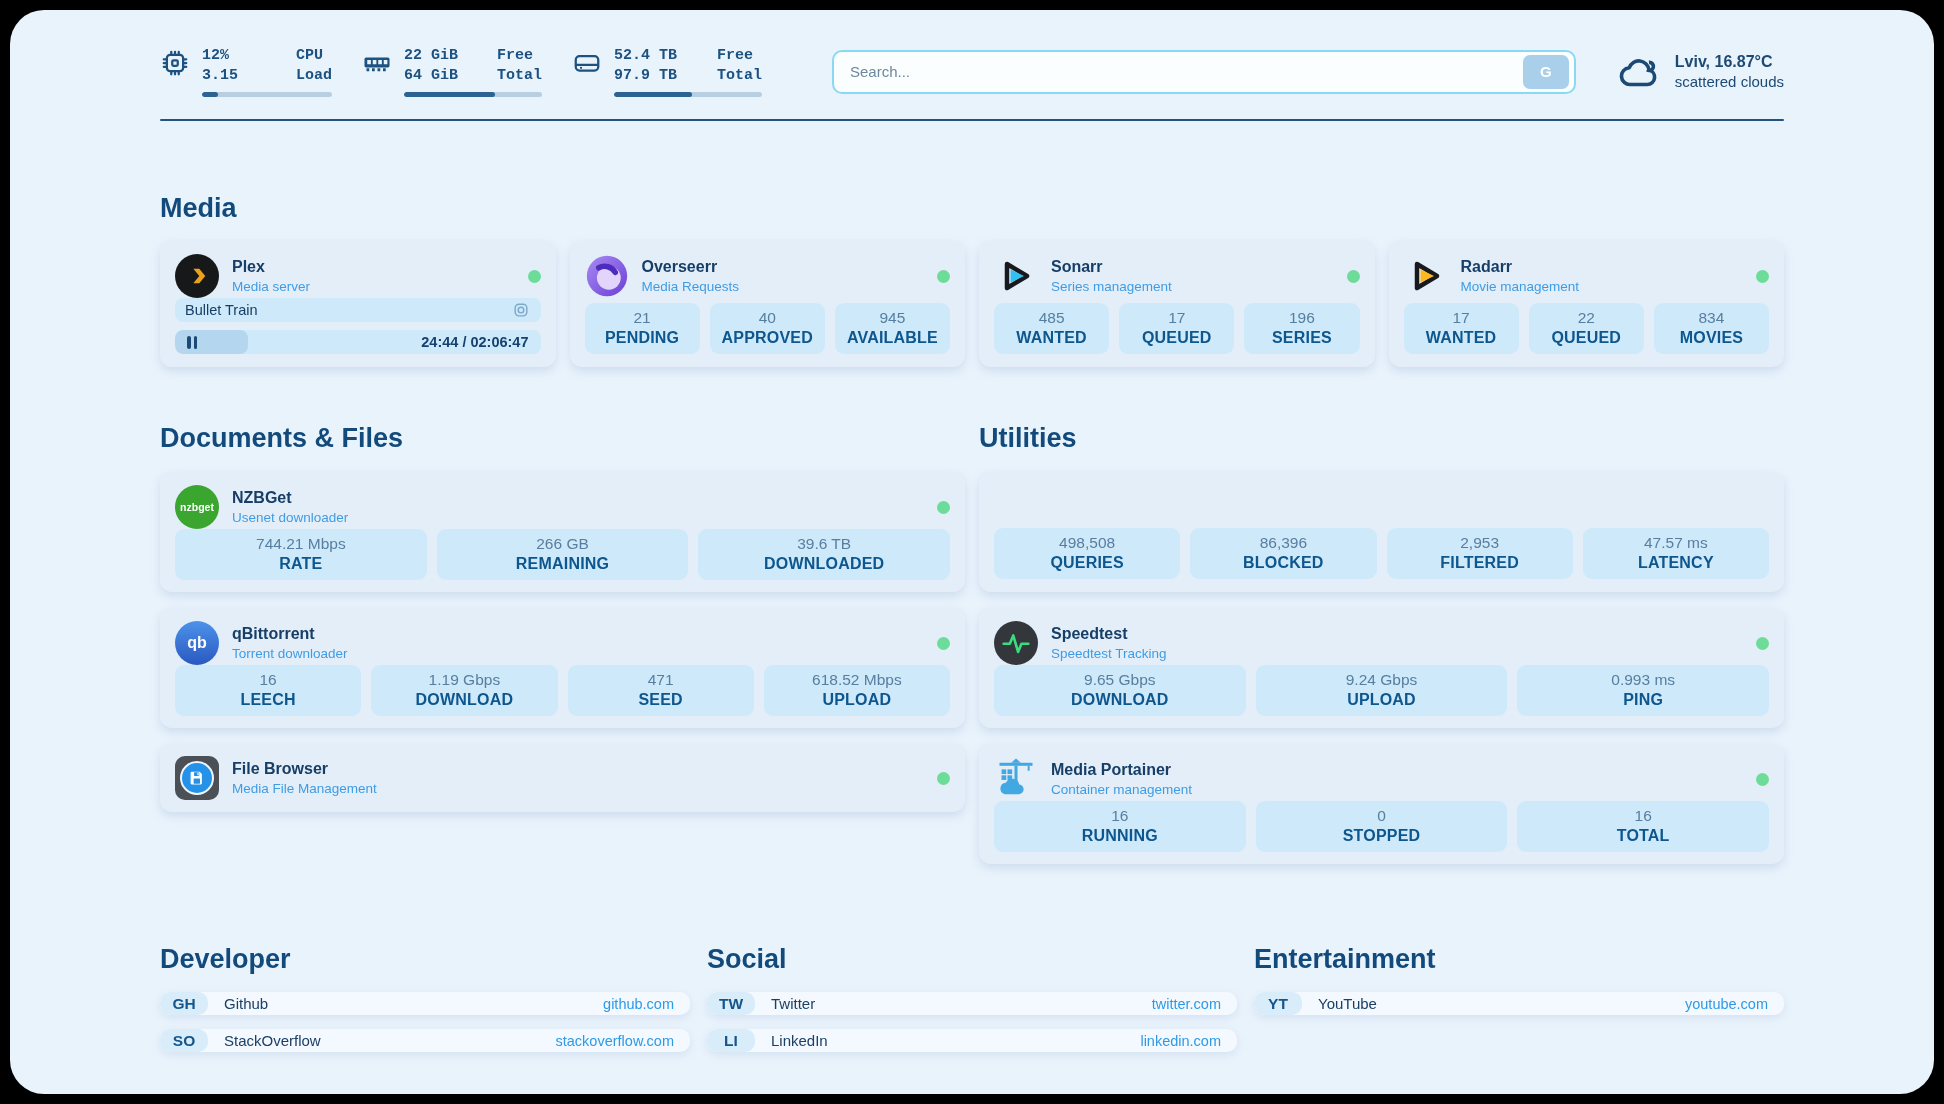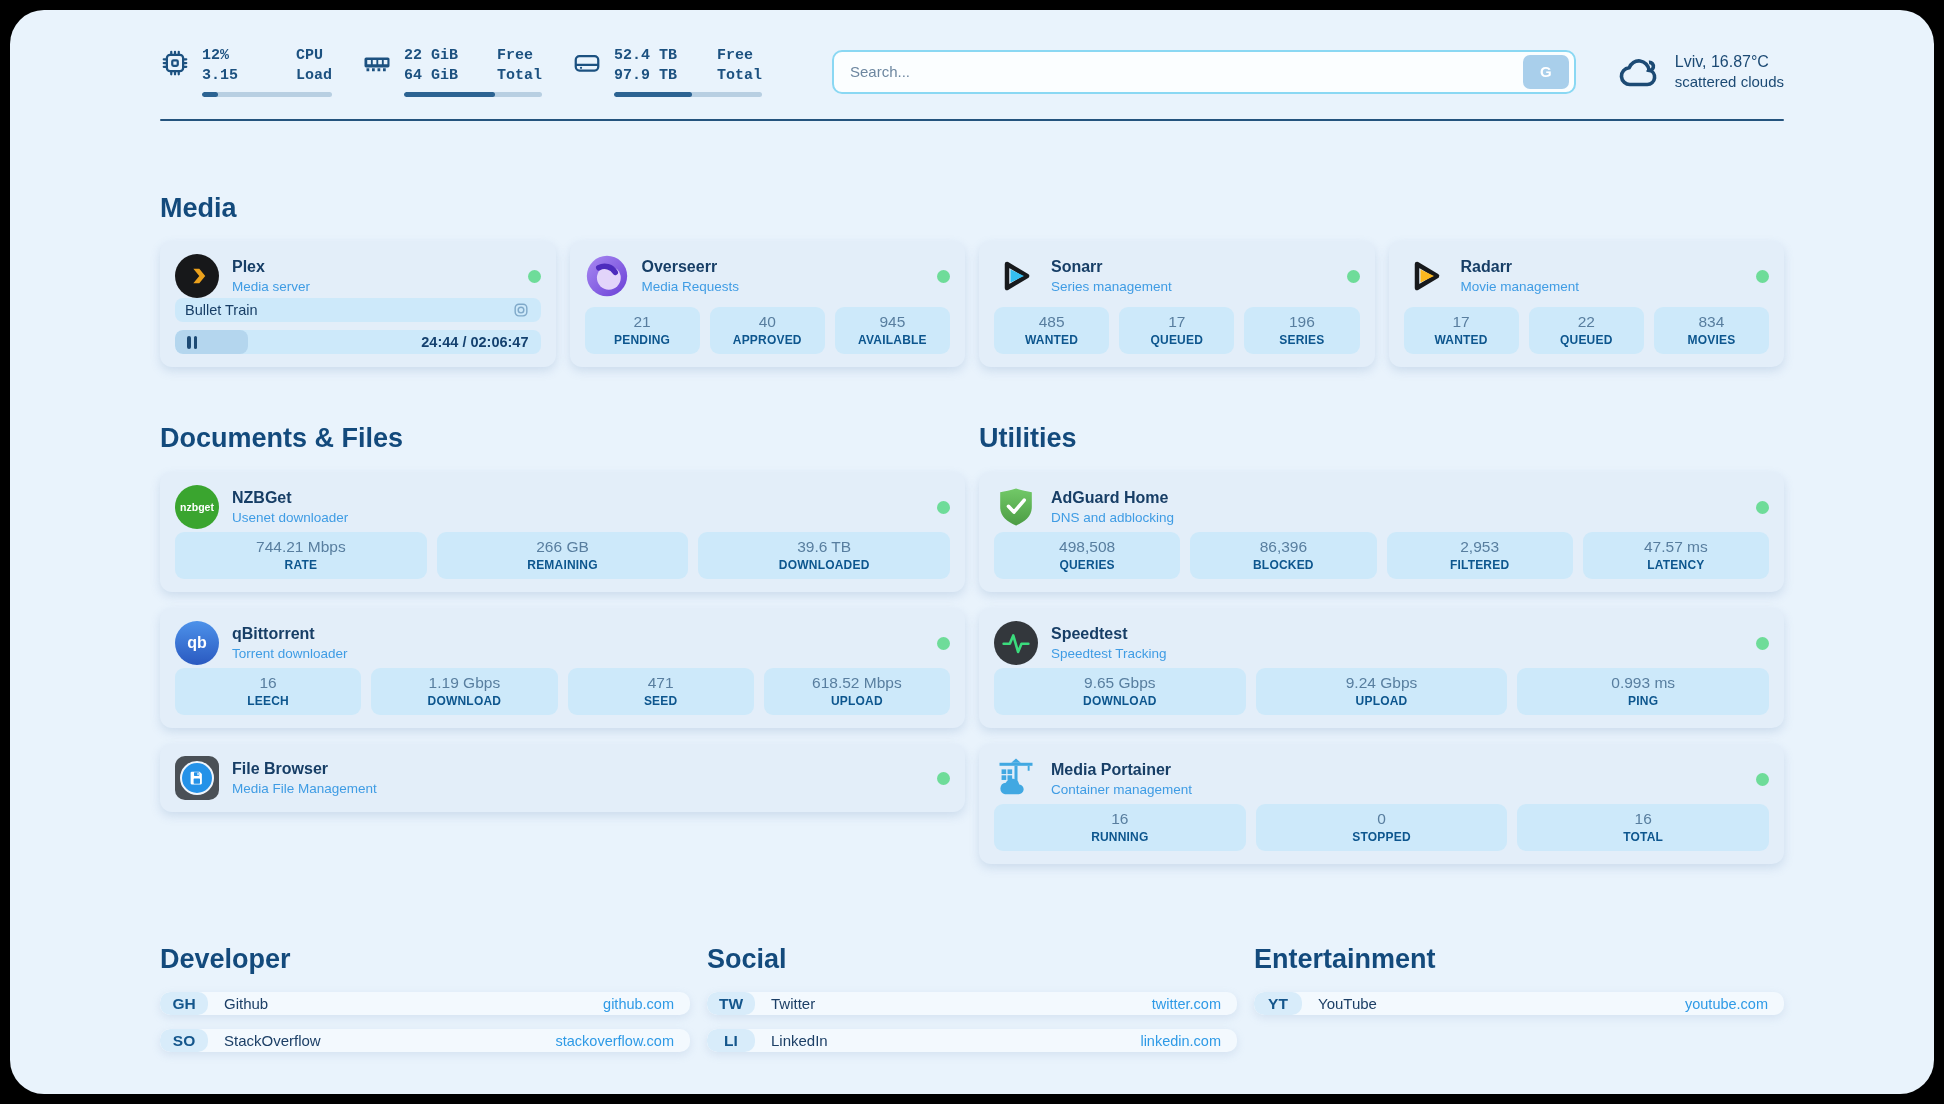--- a/index.html
+++ b/index.html
@@ -19,21 +19,21 @@
   .bar-fill { height: 100%; background: #2c6392; border-radius: 3px; }
 
   .search-box { flex: 1; margin: 0 40px; height: 44px; background: #fbfeff; border: 2px solid #8ad8f3; border-radius: 10px; display: flex; align-items: center; padding: 0 5px 0 16px; }
   .search-input { flex: 1; border: none; outline: none; background: transparent; font-size: 15px; color: #35536f; font-family: "Liberation Sans", sans-serif; }
   .search-input::placeholder { color: #6d87a0; }
   .search-go { width: 46px; height: 34px; border: none; border-radius: 7px; background: #a9cfeb; color: #ffffff; font-size: 15px; font-weight: 700; cursor: pointer; }
 
   .weather { display: flex; align-items: center; }
   .weather svg { margin-right: 13px; flex: none; }
   .weather-text { display: flex; flex-direction: column; line-height: 1.35; }
-  .weather-loc { font-size: 16px; font-weight: 400; color: #1c4a74; }
+  .weather-loc { font-size: 16px; font-weight: 700; color: #1c4a74; }
   .weather-cond { font-size: 15px; color: #1c4a74; }
 
   .divider { height: 2px; background: #24537d; margin-top: 22px; border-radius: 1px; }
 
   
   .section-title { font-size: 27px; font-weight: 700; color: #134a7c; }
   .media-section { margin-top: 72px; }
   .media-grid { display: grid; grid-template-columns: repeat(4, 1fr); gap: 14px; margin-top: 17px; }
 
   .card { background: #e3eef9; border-radius: 12px; padding: 13px 15px; box-shadow: 0 4px 10px rgba(140,170,205,.30); display: flex; flex-direction: column; }
@@ -41,21 +41,21 @@
   .card-head { display: flex; align-items: center; gap: 13px; }
   .app-icon { width: 44px; height: 44px; flex: none; display: flex; align-items: center; justify-content: center; }
   .app-text { display: flex; flex-direction: column; }
   .app-title { font-size: 16px; font-weight: 700; color: #173e66; }
   .app-subtitle { font-size: 13.5px; color: #3f9ce4; margin-top: 3px; }
   .status-dot { width: 13px; height: 13px; border-radius: 50%; background: #6edc99; margin-left: auto; flex: none; }
 
   .stats { display: flex; gap: 10px; margin-top: auto; }
   .stat { flex: 1; background: #cde9fa; border-radius: 9px; padding: 6px 4px 7px; text-align: center; }
   .stat-value { font-size: 15.5px; color: #587e9f; }
-  .stat-label { font-size: 12px; font-weight: 700; color: #0d568e; margin-top: 2px; letter-spacing: .2px; }
+  .stat-label { font-size: 16px; font-weight: 700; color: #0d568e; margin-top: 2px; letter-spacing: .2px; }
 
   
   .media-row { margin-top: auto; height: 30px; background: #cde9fa; border-radius: 8px; display: flex; align-items: center; padding: 0 10px; font-size: 14.5px; color: #173e66; }
   .media-row svg { margin-left: auto; }
   .progress-row { margin-top: 8px; height: 30px; background: #cde9fa; border-radius: 8px; position: relative; display: flex; align-items: center; overflow: hidden; }
   .progress-fill { position: absolute; left: 0; top: 0; bottom: 0; background: #b4d6ee; border-radius: 8px; }
   .pause-icon { position: relative; margin-left: 12px; display: flex; gap: 3px; }
   .pause-icon i { display: block; width: 3.5px; height: 13px; background: #1c4a74; border-radius: 2px; }
   .media-time { position: relative; margin-left: auto; padding-right: 12px; font-size: 14.5px; font-weight: 700; color: #14416f; }
 
@@ -401,39 +401,20 @@
           </div>
           <span class="status-dot"></span>
         </div>
       </div>
     </div>
 
     <div class="col-stack">
       <div class="section-title">Utilities</div>
 
       <div class="card">
-        <div class="card-head">
-          <span class="app-icon">
-            <svg viewBox="0 0 32 32" width="44" height="44">
-              <defs>
-                  <linearGradient id="agg" x1="0" y1="0" x2="0" y2="1">
-                    <stop offset="0" stop-color="#72c968"></stop>
-                    <stop offset="1" stop-color="#4c9c44"></stop>
-                  </linearGradient>
-                </defs>
-              <path d="M16 2.5C12 4 8 4.3 4.5 5.2V16c0 6.5 4.6 10.6 11.5 13.5C22.9 26.6 27.5 22.5 27.5 16V5.2C24 4.3 20 4 16 2.5Z" fill="url(#agg)"></path>
-              <path d="M10.5 15.5l4 4.2L22 11" stroke="#ffffff" stroke-width="2.6" fill="none" stroke-linecap="round" stroke-linejoin="round"></path>
-            </svg>
-          </span>
-          <div class="app-text">
-            <span class="app-title">AdGuard Home</span>
-            <span class="app-subtitle">DNS and adblocking</span>
-          </div>
-          <span class="status-dot"></span>
-        </div>
         <div class="stats">
           <div class="stat">
             <div class="stat-value">498,508</div>
             <div class="stat-label">QUERIES</div>
           </div>
           <div class="stat">
             <div class="stat-value">86,396</div>
             <div class="stat-label">BLOCKED</div>
           </div>
           <div class="stat">

